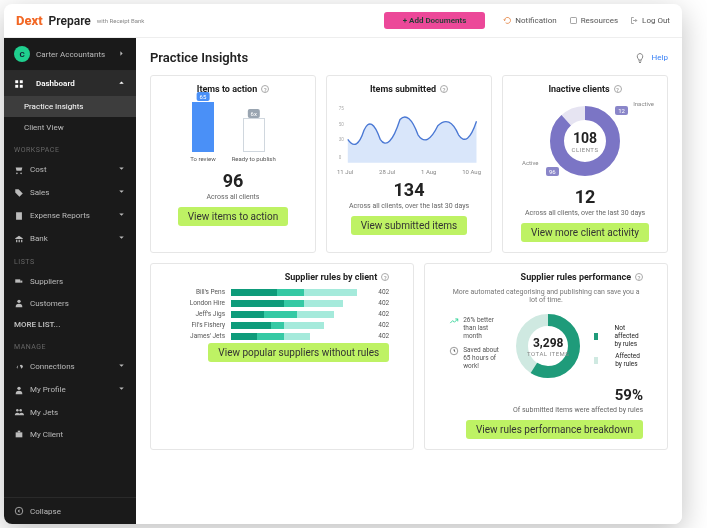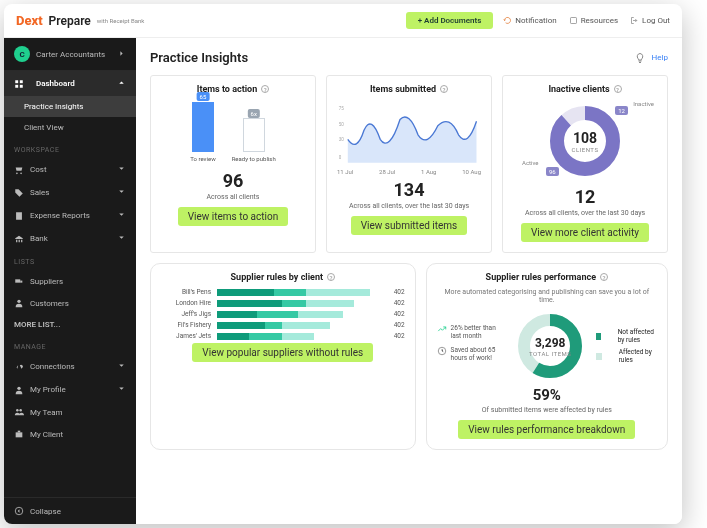--- a/index.html
+++ b/index.html
@@ -3,21 +3,21 @@
 <meta charset="utf-8">
 <style>
   * { box-sizing: border-box; margin: 0; padding: 0; }
   body { font-family: -apple-system, BlinkMacSystemFont, "Segoe UI", Roboto, Arial, sans-serif; background:#fff; width:707px; height:528px; overflow:hidden; font-size:10px; color:#222; }
   .app { display:flex; flex-direction:column; width:678px; height:520px; border-radius:8px; overflow:hidden; box-shadow:0 8px 30px rgba(0,0,0,0.25); margin:4px; background:#fff; }
   .topbar { display:flex; align-items:center; height:34px; padding:0 12px; border-bottom:1px solid #eee; }
   .brand { font-weight:800; color:#f26724; font-size:13px; }
   .product { font-weight:600; margin-left:6px; font-size:12px; }
   .sub { font-size:6px; color:#888; margin-left:6px; }
   .topbar .spacer { flex:1; }
-  .btn-add { background:#bef264; color:#1e3e32; font-weight:600; padding:4px 12px; border-radius:3px; margin-right:10px; font-size:8px; }
+  .btn-add { background:#ec4899; color:#1e3e32; font-weight:600; padding:4px 19px; border-radius:3px; margin-right:18px; font-size:8px; }
   .topnav { display:flex; gap:12px; align-items:center; }
   .topnav-item { display:flex; align-items:center; gap:3px; font-size:8px; color:#555; }
   .body { display:flex; flex:1; overflow:hidden; }
   .sidebar { width:132px; background:#1a1a1a; color:#bbb; display:flex; flex-direction:column; font-size:8px; }
   .acct { display:flex; align-items:center; gap:6px; padding:8px 10px; border-bottom:1px solid #2a2a2a; }
   .avatar { width:16px; height:16px; border-radius:50%; background:#1fcf8e; color:#123; display:flex; align-items:center; justify-content:center; font-weight:700; font-size:8px; }
   .dash { background:#2b2b2b; color:#fff; padding:7px 10px; font-weight:600; display:flex; align-items:center; justify-content:space-between; }
   .dash-sub { padding:6px 10px 6px 20px; }
   .dash-sub.sel { background:#3d3d3d; color:#fff; }
   .sec-label { font-size:7px; color:#666; padding:8px 10px 4px; letter-spacing:0.5px; }
@@ -45,21 +45,21 @@
   .caption { font-size:7px; color:#666; margin:2px 0 6px; }
   .soft-btn { background:#bef264; font-size:10px; padding:4px 10px; border-radius:3px; color:#333; }
   .line-chart { width:100%; height:66px; }
   .axis-labels { display:flex; justify-content:space-between; width:100%; font-size:6px; color:#888; margin-top:2px; }
   .donut-wrap { position:relative; width:82px; height:82px; }
   .donut-center { position:absolute; inset:0; display:flex; flex-direction:column; align-items:center; justify-content:center; }
   .donut-num { font-size:14px; font-weight:700; }
   .donut-sub { font-size:6px; color:#888; letter-spacing:0.5px; }
   .donut-tag { position:absolute; background:#8a86c9; color:#fff; font-size:6px; padding:1px 3px; border-radius:2px; }
   .cards-row2 { display:flex; gap:10px; }
-  .card2 { border:1px solid #e6e6e6; border-radius:10px; padding:8px 10px 10px; display:flex; flex-direction:column; align-items:center; }
+  .card2 { border:1px solid #e6e6e6; border-radius:3px; padding:8px 24px 10px; display:flex; flex-direction:column; align-items:flex-end; }
   .card2.l { flex:1.05; }
   .card2.r { flex:0.95; }
   .subtitle { font-size:7px; color:#777; text-align:center; margin-bottom:6px; }
   .hbars { width:100%; }
   .hbar-row { display:flex; align-items:center; gap:6px; margin-bottom:3px; }
   .hbar-name { width:50px; font-size:6.5px; text-align:right; color:#555; }
   .hbar-track { flex:1; height:7px; display:flex; }
   .seg { height:100%; }
   .seg.a { background:#0e9b7a; }
   .seg.b { background:#35c9a4; }
@@ -209,21 +209,21 @@
           <span class="chev"><svg viewBox="0 0 24 24">
               <path fill="#bbb" d="M6 9l6 6 6-6z"></path>
             </svg></span>
         </div>
       <div class="navitem">
           <svg viewBox="0 0 24 24">
             <circle cx="8" cy="8" r="3" fill="#bbb"></circle>
             <circle cx="16" cy="8" r="3" fill="#bbb"></circle>
             <path fill="#bbb" d="M2 20a6 6 0 0112 0zm10 0a6 6 0 0112 0z"></path>
           </svg>
-          <span>My Team</span>
+          <span>My Jets</span>
         </div>
       <div class="navitem">
           <svg viewBox="0 0 24 24">
             <rect x="4" y="8" width="16" height="12" fill="#bbb"></rect>
             <rect x="9" y="4" width="6" height="4" fill="#bbb"></rect>
           </svg>
           <span>My Client</span>
         </div>
 
       <div class="collapse">

